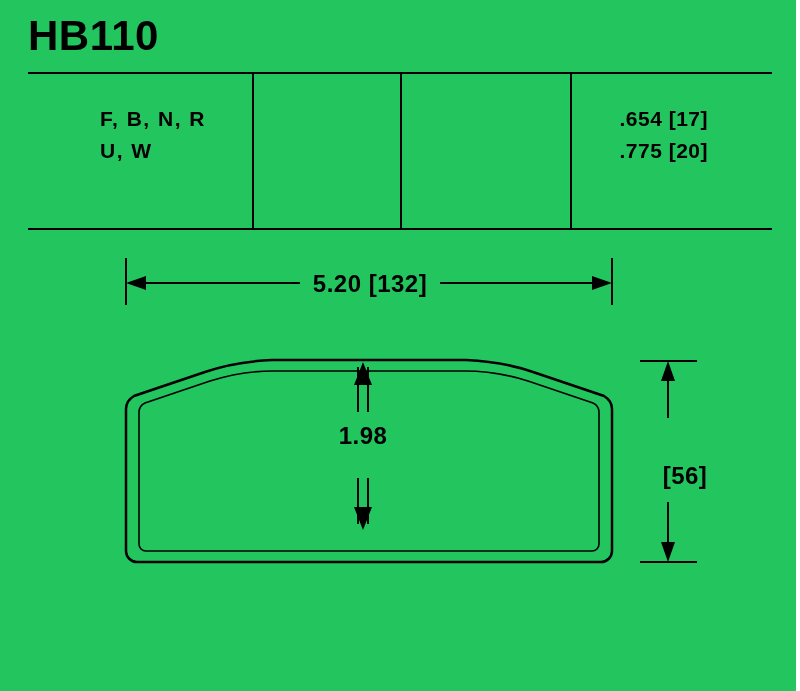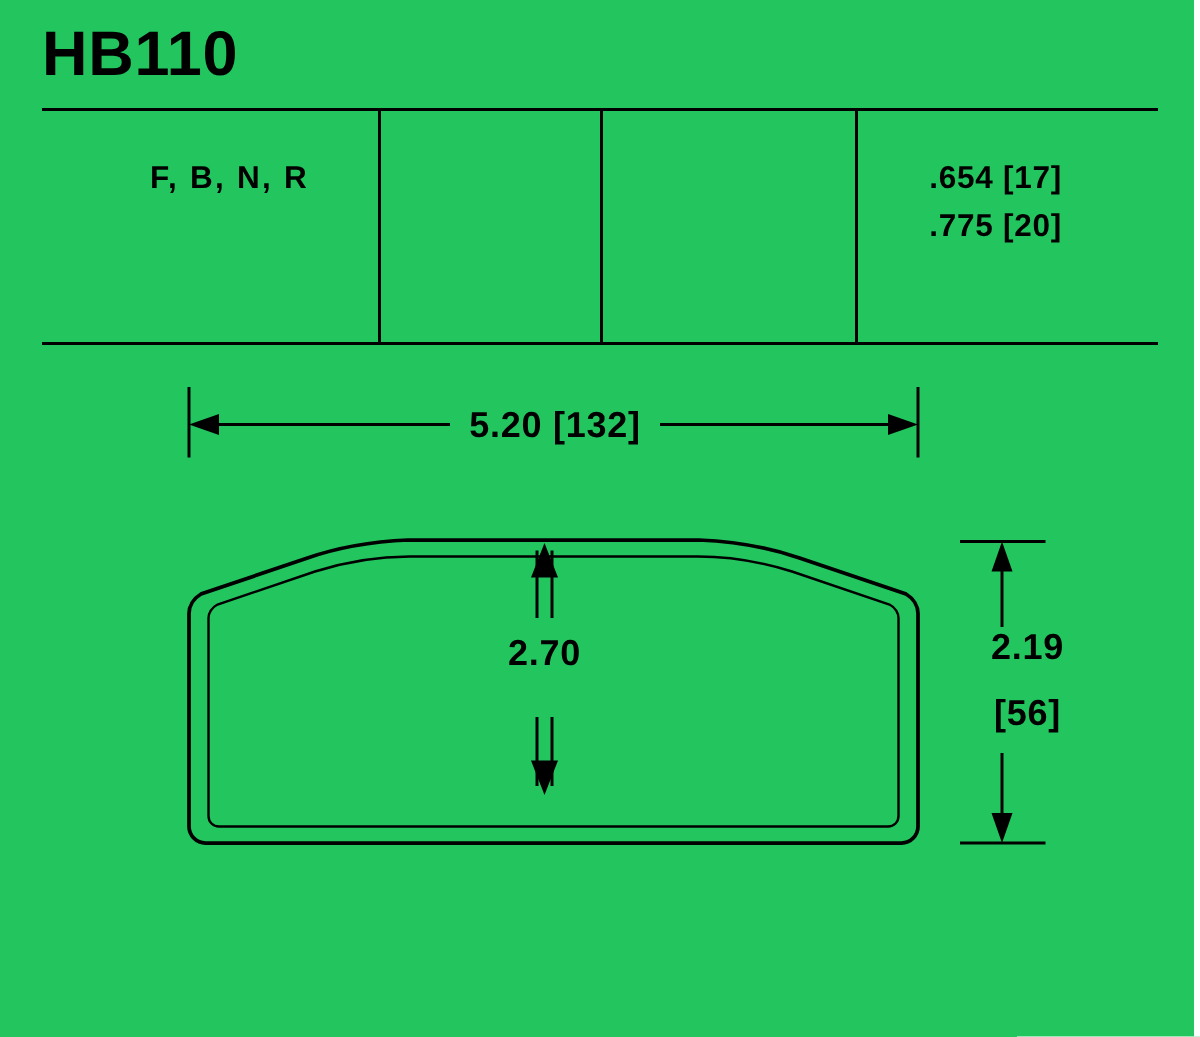--- a/index.html
+++ b/index.html
@@ -92,20 +92,21 @@
 
   <div class="hrule" style="top:72px;"></div>
   <div class="hrule" style="top:228px;"></div>
 
   <div class="vline" style="left:252px; top:72px; height:158px;"></div>
   <div class="vline" style="left:400px; top:72px; height:158px;"></div>
   <div class="vline" style="left:570px; top:72px; height:158px;"></div>
 
   <div class="codes">
     <div>F, B, N, R</div>
+    <div>U, W</div>
   </div>
 
   <div class="thickness">
     <div>.654 [17]</div>
     <div>.775 [20]</div>
     <div></div>
   </div>
 
   <svg class="overlay" viewBox="0 0 800 691">
 
@@ -161,19 +162,18 @@
       <line x1="640" y1="562" x2="697" y2="562" stroke="#000" stroke-width="2"></line>
       <line x1="668" y1="368" x2="668" y2="418" stroke="#000" stroke-width="2"></line>
       <line x1="668" y1="502" x2="668" y2="555" stroke="#000" stroke-width="2"></line>
       <polygon points="668,361 661,381 675,381" fill="#000"></polygon>
       <polygon points="668,562 661,542 675,542" fill="#000"></polygon>
     </g>
   </svg>
 
   <div class="dim-label" style="left:300px; top:270px; width:140px;">5.20 [132]</div>
 
-  <div class="dim-label" style="left:303px; top:422px; width:120px;">2.70</div>
+  <div class="dim-label" style="left:303px; top:422px; width:120px;">1.98</div>
 
-  <div class="dim-label" style="left:625px; top:418px; width:120px;">2.19</div>
   <div class="dim-label" style="left:625px; top:462px; width:120px;">[56]</div>
 
 
 </div>
 
 </body></html>

